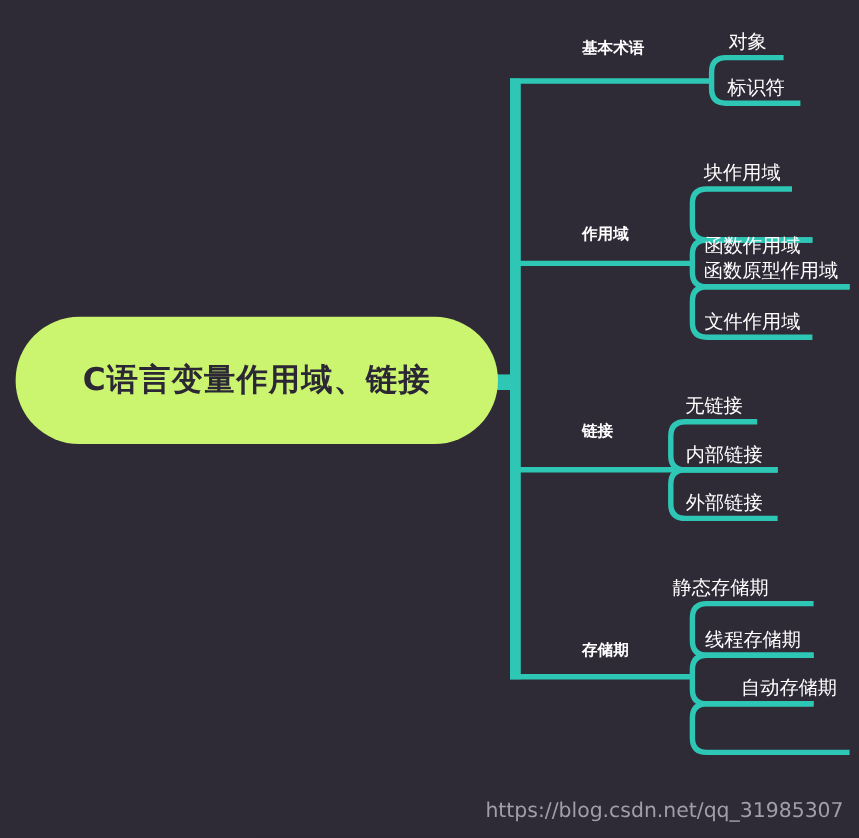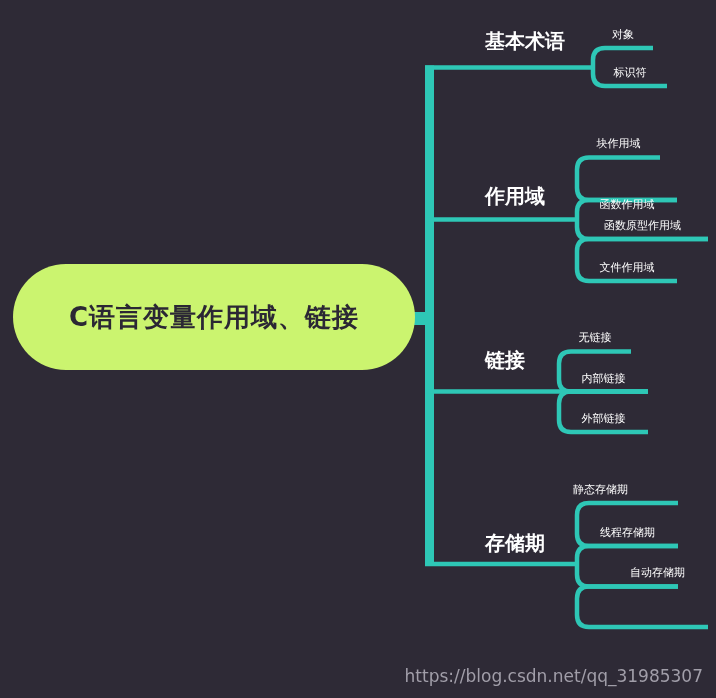--- a/index.html
+++ b/index.html
@@ -38,28 +38,28 @@
     font-size: 26px; font-weight: bold;
     line-height: 37px;
     letter-spacing: 1px;
     text-align: center;
     cursor: default;
     gap: 36px;
   }
   .topic {
     position: absolute;
     color: var(--topic-text);
-    font-size: 20px; font-weight: bold;
+    font-size: 13px; font-weight: bold;
     white-space: nowrap;
     line-height: 24px;
   }
   .subtopic {
     position: absolute;
     color: var(--topic-text);
-    font-size: 11px; font-weight: normal;
+    font-size: 16px; font-weight: normal;
     white-space: nowrap;
     text-align: center;
     line-height: 18px;
   }
   .watermark {
     position: absolute;
     right: 13px; top: 666px;
     color: var(--watermark-text);
     font-size: 17px;
     white-space: nowrap;

